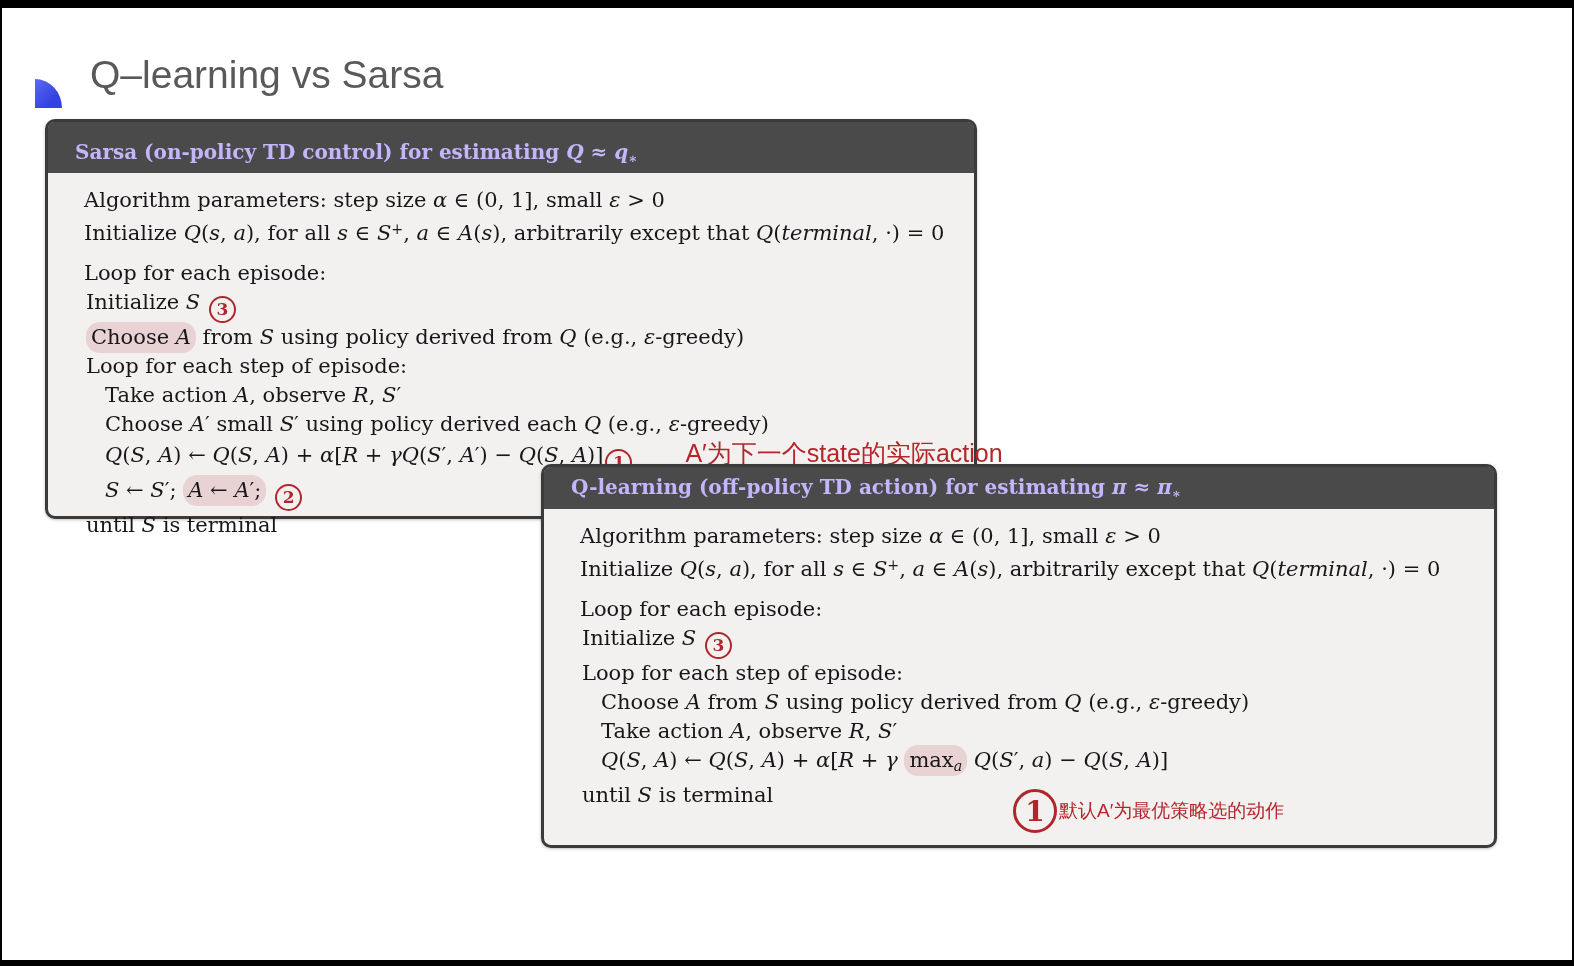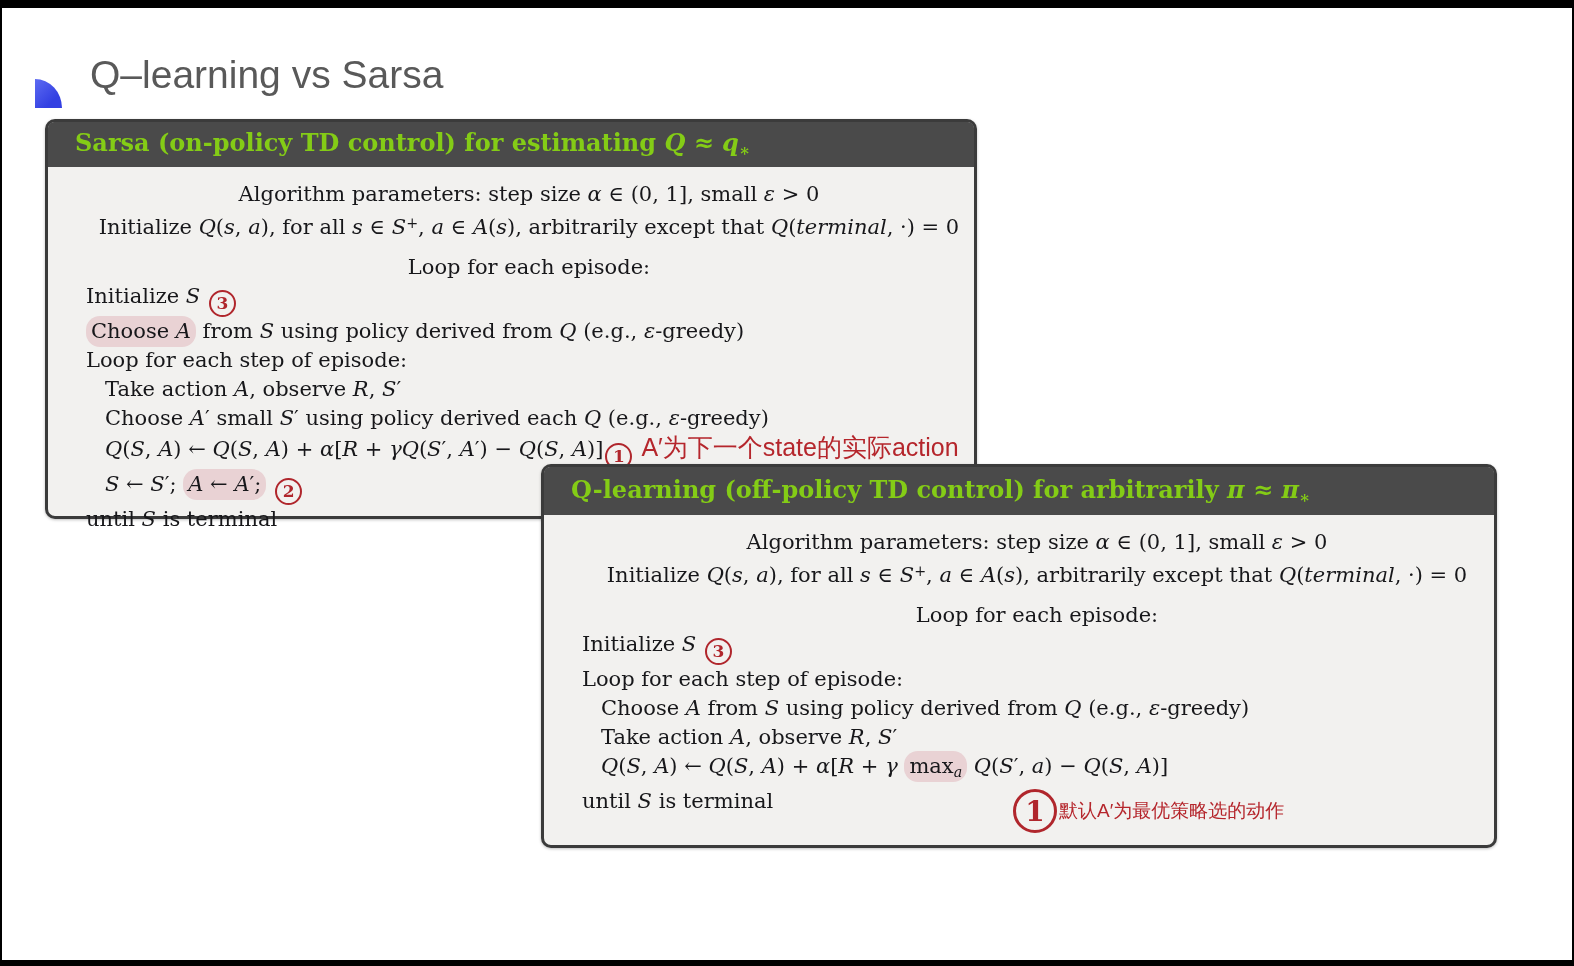--- a/index.html
+++ b/index.html
@@ -12,44 +12,44 @@
     border-top-right-radius:100%;}
 
   .slide-title{position:absolute;left:90px;top:53px;font-size:39px;color:#595959;
     letter-spacing:0px;font-family:"Liberation Sans","DejaVu Sans",sans-serif;}
 
   .alg-box{position:absolute;border:3px solid #3b3b3b;border-radius:10px;
     background:#f2f1ef;box-sizing:border-box;box-shadow:0 1px 3px rgba(0,0,0,0.25);}
   .box-sarsa{left:45px;top:119px;width:932px;height:400px;}
   .box-qlearning{left:541px;top:464px;width:956px;height:384px;}
 
-  .box-header{background:#4a4a4a;color:#84cc16;border-radius:6px 6px 0 0;
+  .box-header{background:#4a4a4a;color:#c4b5fd;border-radius:6px 6px 0 0;
     font-family:"DejaVu Serif","Liberation Serif",serif;font-weight:bold;
-    font-size:24px;padding:6px 10px 7px 27px;white-space:nowrap;}
+    font-size:20px;padding:18px 10px 7px 27px;white-space:nowrap;}
   .box-qlearning .box-header{padding-top:8px;padding-bottom:8px;}
 
   .box-body{padding:13px 0 0 20px;}
 
   .ln{white-space:pre;line-height:29px;font-size:21px;color:#17171a;
     font-family:"DejaVu Serif","Liberation Serif",serif;}
-  .lvl0{margin-left:16px;text-align:center;} .lvl1{margin-left:18px;} .lvl2{margin-left:37px;}
+  .lvl0{margin-left:16px;} .lvl1{margin-left:18px;} .lvl2{margin-left:37px;}
   .gap{margin-top:11px;}
   .it{font-style:italic;}
   .sb{font-size:0.68em;vertical-align:-0.28em;}
   .sp{font-size:0.68em;vertical-align:0.45em;}
   .hl{background:#e9d2d4;border-radius:14px;padding:3px 5px 4px 5px;}
 
   .circled{display:inline-flex;align-items:center;justify-content:center;
     width:27px;height:27px;box-sizing:border-box;border:2.5px solid #b0262c;
     border-radius:50%;color:#b0262c;font-size:17px;font-weight:bold;
     font-style:normal;vertical-align:-6px;margin:0 2px;
     font-family:"DejaVu Serif","Liberation Serif",serif;}
 
   .rednote{color:#b5262c;font-family:"Liberation Sans","DejaVu Sans",sans-serif;
-    font-size:25px;font-style:normal;}
+    font-size:25px;font-style:normal;margin-left:44px;}
 
   .qnote{position:absolute;left:1013px;top:789px;display:flex;align-items:center;}
   .qnote-circle{display:inline-flex;align-items:center;justify-content:center;
     width:44px;height:44px;box-sizing:border-box;border:3.5px solid #b0262c;
     border-radius:50%;color:#b0262c;font-size:28px;font-weight:bold;
     font-family:"DejaVu Serif","Liberation Serif",serif;}
   .qnote-text{color:#b5262c;font-size:19px;margin-left:2px;
     font-family:"Liberation Sans","DejaVu Sans",sans-serif;}
 </style>
 </head>
@@ -72,21 +72,21 @@
         <div class="ln lvl1"><span>Loop for each step of episode:</span></div>
         <div class="ln lvl2"><span>Take action </span><span class="it">A</span><span>, observe </span><span class="it">R</span><span>, </span><span class="it">S</span><span>′</span></div>
         <div class="ln lvl2"><span>Choose </span><span class="it">A</span><span>′ small </span><span class="it">S</span><span>′ using policy derived each </span><span class="it">Q</span><span> (e.g., </span><span class="it">ε</span><span>-greedy)</span></div>
         <div class="ln lvl2"><span class="it">Q</span><span>(</span><span class="it">S</span><span>, </span><span class="it">A</span><span>) ← </span><span class="it">Q</span><span>(</span><span class="it">S</span><span>, </span><span class="it">A</span><span>) + </span><span class="it">α</span><span>[</span><span class="it">R</span><span> + </span><span class="it">γQ</span><span>(</span><span class="it">S</span><span>′, </span><span class="it">A</span><span>′) − </span><span class="it">Q</span><span>(</span><span class="it">S</span><span>, </span><span class="it">A</span><span>)]</span><span class="circled">1</span><span class="rednote"> A′为下一个state的实际action</span></div>
         <div class="ln lvl2"><span class="it">S</span><span> ← </span><span class="it">S</span><span>′; </span><span class="hl"><span class="it">A</span><span> ← </span><span class="it">A</span><span>′;</span></span><span> </span><span class="circled">2</span></div>
         <div class="ln lvl1"><span>until </span><span class="it">S</span><span> is terminal</span></div>
       </div>
   </div>
 
   <div class="alg-box box-qlearning">
-    <div class="box-header" id="qlearning-header"><span>Q-learning (off-policy TD control) for arbitrarily </span><span class="it">π</span><span> ≈ </span><span class="it">π</span><span class="sb">∗</span></div>
+    <div class="box-header" id="qlearning-header"><span>Q-learning (off-policy TD action) for estimating </span><span class="it">π</span><span> ≈ </span><span class="it">π</span><span class="sb">∗</span></div>
     <div class="box-body" id="qlearning-body">
         <div class="ln lvl0"><span>Algorithm parameters: step size </span><span class="it">α</span><span> ∈ (0, 1], small </span><span class="it">ε</span><span> &gt; 0</span></div>
         <div class="ln lvl0"><span>Initialize </span><span class="it">Q</span><span>(</span><span class="it">s</span><span>, </span><span class="it">a</span><span>), for all </span><span class="it">s</span><span> ∈ </span><span class="it">S</span><span class="sp">+</span><span>, </span><span class="it">a</span><span> ∈ </span><span class="it">A</span><span>(</span><span class="it">s</span><span>), arbitrarily except that </span><span class="it">Q</span><span>(</span><span class="it">terminal</span><span>, ·) = 0</span></div>
         <div class="ln lvl0 gap"><span>Loop for each episode:</span></div>
         <div class="ln lvl1"><span>Initialize </span><span class="it">S</span><span> </span><span class="circled">3</span></div>
         <div class="ln lvl1"><span>Loop for each step of episode:</span></div>
         <div class="ln lvl2"><span>Choose </span><span class="it">A</span><span> from </span><span class="it">S</span><span> using policy derived from </span><span class="it">Q</span><span> (e.g., </span><span class="it">ε</span><span>-greedy)</span></div>
         <div class="ln lvl2"><span>Take action </span><span class="it">A</span><span>, observe </span><span class="it">R</span><span>, </span><span class="it">S</span><span>′</span></div>
         <div class="ln lvl2"><span class="it">Q</span><span>(</span><span class="it">S</span><span>, </span><span class="it">A</span><span>) ← </span><span class="it">Q</span><span>(</span><span class="it">S</span><span>, </span><span class="it">A</span><span>) + </span><span class="it">α</span><span>[</span><span class="it">R</span><span> + </span><span class="it">γ</span><span> </span><span class="hl"><span>max</span><span class="it sb">a</span></span><span> </span><span class="it">Q</span><span>(</span><span class="it">S</span><span>′, </span><span class="it">a</span><span>) − </span><span class="it">Q</span><span>(</span><span class="it">S</span><span>, </span><span class="it">A</span><span>)]</span></div>
         <div class="ln lvl1"><span>until </span><span class="it">S</span><span> is terminal</span></div>

